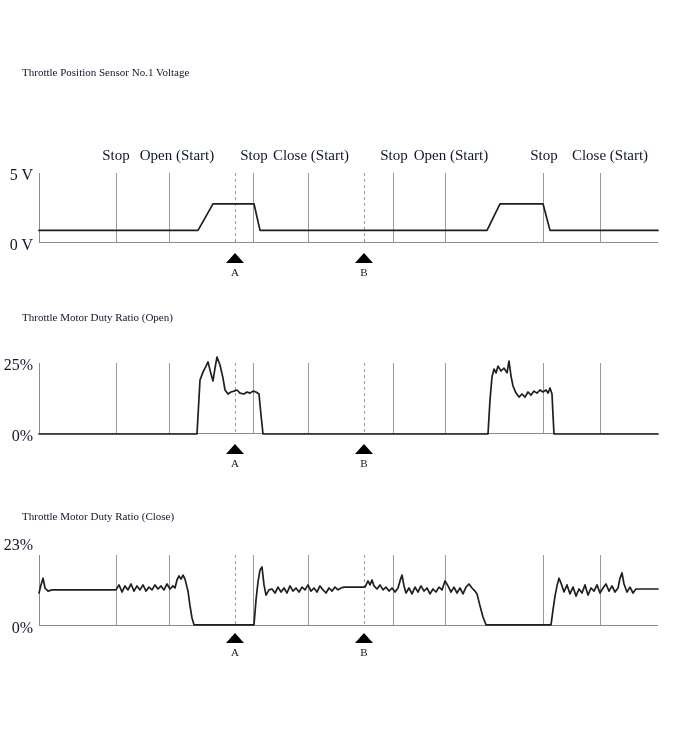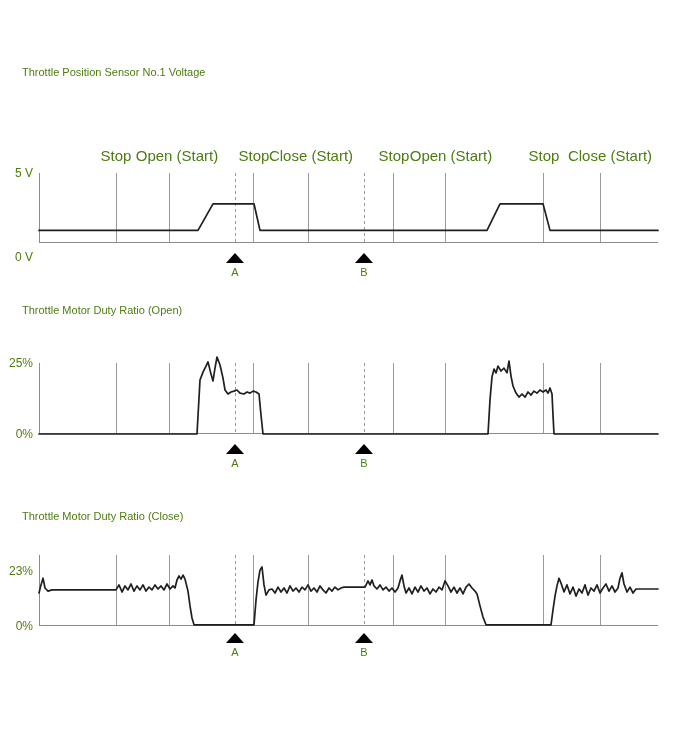--- a/index.html
+++ b/index.html
@@ -1,76 +1,76 @@
 <!DOCTYPE html>
 <html><head>
 <meta charset="utf-8">
 <style>
   html,body{margin:0;padding:0;background:#ffffff;}
   .page{
     position:relative;width:688px;height:712px;background:#ffffff;
-    font-family:Liberation Sans, sans-serif;color:#4d7c0f;overflow:hidden;
+    font-family:Liberation Serif, serif;color:#0f172a;overflow:hidden;
   }
   .chart-title{position:absolute;left:22px;font-size:11px;white-space:nowrap;}
-  .ylab{position:absolute;left:0;width:33px;text-align:right;font-size:12px;white-space:nowrap;}
+  .ylab{position:absolute;left:0;width:33px;text-align:right;font-size:16px;white-space:nowrap;}
   .plot{position:absolute;left:39px;overflow:visible;display:block;}
   .plot svg,.plot{overflow:visible;}
   .evlab{position:absolute;top:147px;transform:translateX(-50%);font-size:15px;white-space:nowrap;}
   .tri{
     position:absolute;width:0;height:0;transform:translateX(-50%);
     border-left:9px solid transparent;border-right:9px solid transparent;
     border-bottom:10px solid #000;
   }
   .mlab{position:absolute;transform:translateX(-50%);font-size:11px;}
 </style>
 </head>
 <body>
 
 <div class="page">
 
   <div class="chart-title" style="top:66px;">Throttle Position Sensor No.1 Voltage</div>
   <div class="ylab" style="top:166px;">5 V</div>
-  <div class="ylab" style="top:250px;">0 V</div>
+  <div class="ylab" style="top:236px;">0 V</div>
   <svg class="plot" style="top:173px;" width="619" height="70">
       <line x1="77.5" y1="0" x2="77.5" y2="70" stroke="#9a9a9a" stroke-width="1"></line>
       <line x1="130.5" y1="0" x2="130.5" y2="70" stroke="#9a9a9a" stroke-width="1"></line>
       <line x1="214.5" y1="0" x2="214.5" y2="70" stroke="#9a9a9a" stroke-width="1"></line>
       <line x1="269.5" y1="0" x2="269.5" y2="70" stroke="#9a9a9a" stroke-width="1"></line>
       <line x1="354.5" y1="0" x2="354.5" y2="70" stroke="#9a9a9a" stroke-width="1"></line>
       <line x1="406.5" y1="0" x2="406.5" y2="70" stroke="#9a9a9a" stroke-width="1"></line>
       <line x1="504.5" y1="0" x2="504.5" y2="70" stroke="#9a9a9a" stroke-width="1"></line>
       <line x1="561.5" y1="0" x2="561.5" y2="70" stroke="#9a9a9a" stroke-width="1"></line>
       <line x1="196.5" y1="0" x2="196.5" y2="70" stroke="#9a9a9a" stroke-width="1" stroke-dasharray="3 3"></line>
       <line x1="325.5" y1="0" x2="325.5" y2="70" stroke="#9a9a9a" stroke-width="1" stroke-dasharray="3 3"></line>
       <line x1="0.5" y1="0" x2="0.5" y2="70" stroke="#8c8c8c" stroke-width="1"></line>
       <line x1="0" y1="69.5" x2="619" y2="69.5" stroke="#8c8c8c" stroke-width="1"></line>
       <polyline points="0,57.4 159,57.4 174,30.8 215,30.8 221,57.4 448,57.4 461,30.8 504,30.8 511,57.4 619,57.4" fill="none" stroke="#1f1f1f" stroke-width="1.7" stroke-linejoin="round" stroke-linecap="round"></polyline>
     </svg>
 
-  <div class="chart-title" style="top:304px;">Throttle Motor Duty Ratio (Open)</div>
+  <div class="chart-title" style="top:311px;">Throttle Motor Duty Ratio (Open)</div>
   <div class="ylab" style="top:356px;">25%</div>
   <div class="ylab" style="top:427px;">0%</div>
   <svg class="plot" style="top:363px;" width="619" height="71">
       <line x1="77.5" y1="0" x2="77.5" y2="71" stroke="#9a9a9a" stroke-width="1"></line>
       <line x1="130.5" y1="0" x2="130.5" y2="71" stroke="#9a9a9a" stroke-width="1"></line>
       <line x1="214.5" y1="0" x2="214.5" y2="71" stroke="#9a9a9a" stroke-width="1"></line>
       <line x1="269.5" y1="0" x2="269.5" y2="71" stroke="#9a9a9a" stroke-width="1"></line>
       <line x1="354.5" y1="0" x2="354.5" y2="71" stroke="#9a9a9a" stroke-width="1"></line>
       <line x1="406.5" y1="0" x2="406.5" y2="71" stroke="#9a9a9a" stroke-width="1"></line>
       <line x1="504.5" y1="0" x2="504.5" y2="71" stroke="#9a9a9a" stroke-width="1"></line>
       <line x1="561.5" y1="0" x2="561.5" y2="71" stroke="#9a9a9a" stroke-width="1"></line>
       <line x1="196.5" y1="0" x2="196.5" y2="71" stroke="#9a9a9a" stroke-width="1" stroke-dasharray="3 3"></line>
       <line x1="325.5" y1="0" x2="325.5" y2="71" stroke="#9a9a9a" stroke-width="1" stroke-dasharray="3 3"></line>
       <line x1="0.5" y1="0" x2="0.5" y2="71" stroke="#8c8c8c" stroke-width="1"></line>
       <line x1="0" y1="70.5" x2="619" y2="70.5" stroke="#8c8c8c" stroke-width="1"></line>
       <polyline points="0,71.0 158,71.0 161,17.0 164,9.1 167,3.1 169,-1.1 172,11.1 174,17.9 176,5.1 178,-6.0 181,2.0 184,15.1 186,27.0 189,31.0 192,29.0 195,28.1 198,27.0 201,30.1 205,31.0 208,29.0 211,30.1 214,28.1 217,29.0 220,31.0 222,52.0 224,71.0 449,71.0 451,36.9 453,13.9 455,6.0 457,9.9 459,3.1 462,8.0 465,5.1 468,9.9 470,-2.0 472,13.1 474,23.0 477,30.1 480,34.1 483,31.0 486,34.1 489,29.0 492,32.1 495,28.1 498,30.1 501,27.0 504,29.0 507,27.0 509,30.1 511,25.0 513,31.0 514,52.0 515,71.0 619,71.0" fill="none" stroke="#1f1f1f" stroke-width="1.7" stroke-linejoin="round" stroke-linecap="round"></polyline>
     </svg>
 
   <div class="chart-title" style="top:510px;text-align:right;">Throttle Motor Duty Ratio (Close)</div>
-  <div class="ylab" style="top:564px;">23%</div>
+  <div class="ylab" style="top:536px;">23%</div>
   <div class="ylab" style="top:619px;">0%</div>
   <svg class="plot" style="top:555px;" width="619" height="71">
       <line x1="77.5" y1="0" x2="77.5" y2="71" stroke="#9a9a9a" stroke-width="1"></line>
       <line x1="130.5" y1="0" x2="130.5" y2="71" stroke="#9a9a9a" stroke-width="1"></line>
       <line x1="214.5" y1="0" x2="214.5" y2="71" stroke="#9a9a9a" stroke-width="1"></line>
       <line x1="269.5" y1="0" x2="269.5" y2="71" stroke="#9a9a9a" stroke-width="1"></line>
       <line x1="354.5" y1="0" x2="354.5" y2="71" stroke="#9a9a9a" stroke-width="1"></line>
       <line x1="406.5" y1="0" x2="406.5" y2="71" stroke="#9a9a9a" stroke-width="1"></line>
       <line x1="504.5" y1="0" x2="504.5" y2="71" stroke="#9a9a9a" stroke-width="1"></line>
       <line x1="561.5" y1="0" x2="561.5" y2="71" stroke="#9a9a9a" stroke-width="1"></line>

